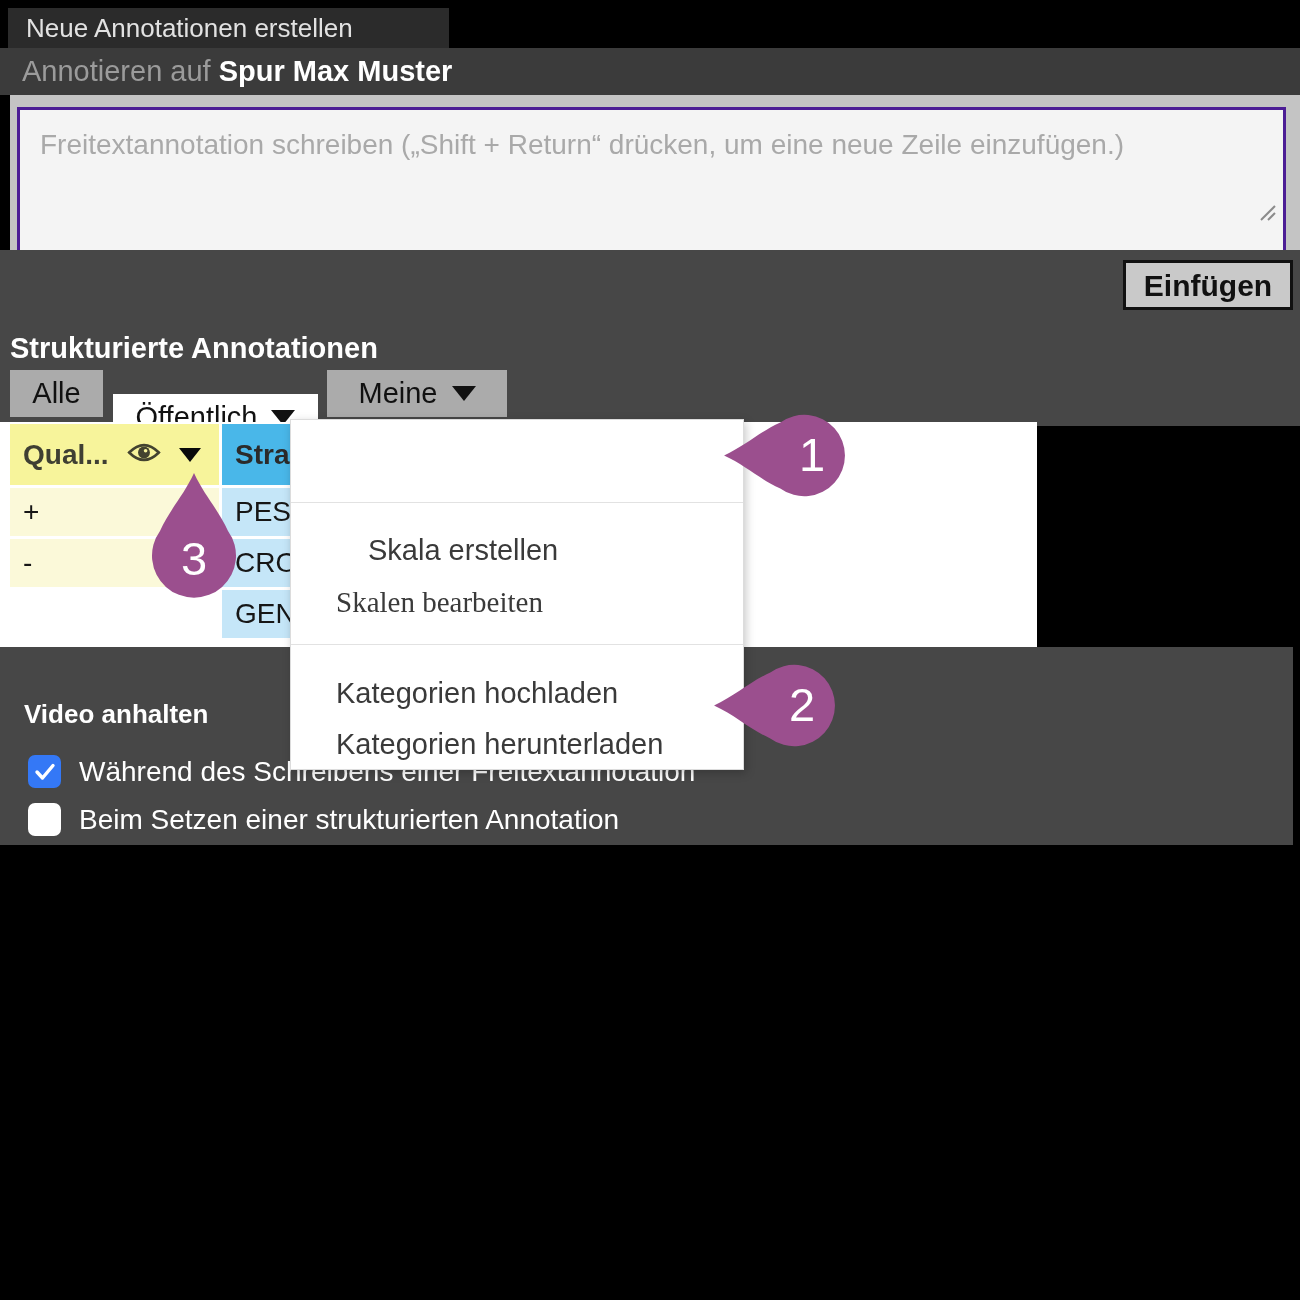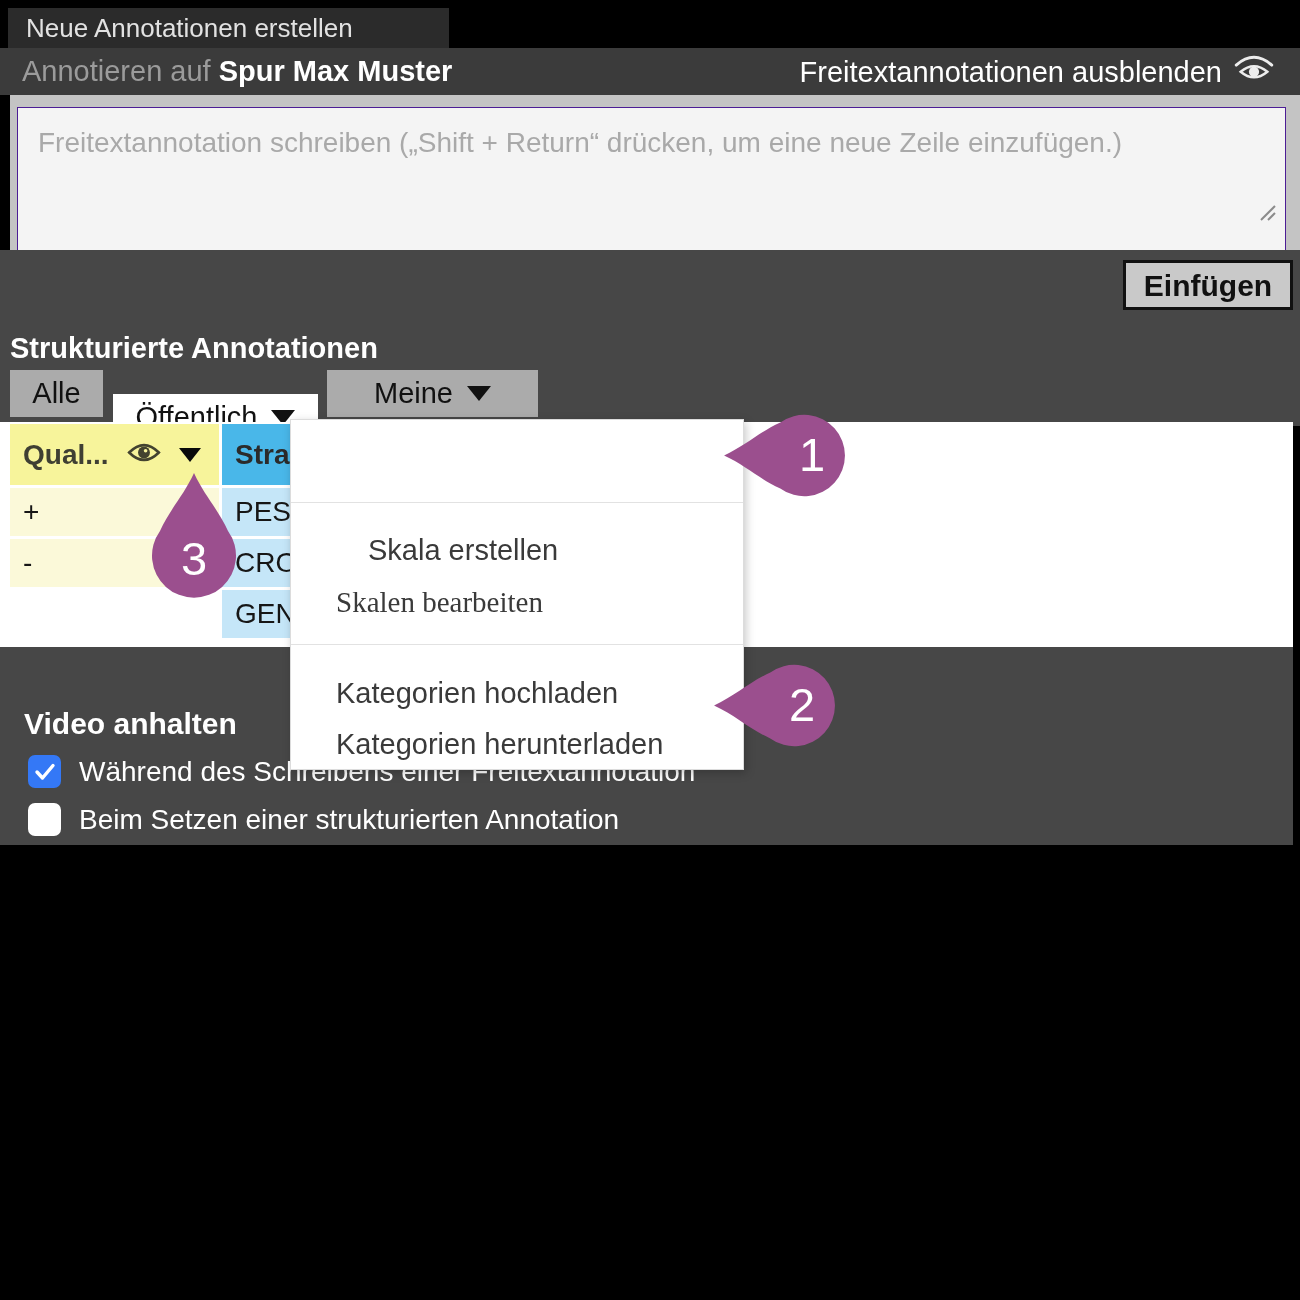--- a/index.html
+++ b/index.html
@@ -13,59 +13,59 @@
 
   
   #annotate-header{left:0;top:48px;width:1300px;height:47px;background:#3b3b3b;}
   #annotate-left{position:absolute;left:22px;top:7px;font-size:29px;color:#9b9b9b;}
   #annotate-left b{color:#fff;font-weight:bold;}
   #annotate-right{position:absolute;right:26px;top:7px;font-size:29px;color:#fff;display:flex;align-items:center;gap:12px;}
 
   
   #freetext-band{left:10px;top:95px;width:1290px;height:155px;background:#c4c4c4;}
   #freetext-input{position:absolute;left:7px;top:12px;width:1269px;height:151px;box-sizing:border-box;
-      background:#f4f4f4;border:1px solid #4c1d95;resize:none;outline:none;
+      background:#f4f4f4;border:3px solid #4c1d95;resize:none;outline:none;
       font-family:"Liberation Sans","DejaVu Sans",sans-serif;font-size:28px;color:#555;
       padding:16px 20px;line-height:38px;}
   #freetext-input::placeholder{color:#a9a9a9;opacity:1;}
   #resize-handle{position:absolute;left:1248px;top:108px;}
 
   
   #insert-section{left:0;top:250px;width:1300px;height:176px;background:#474747;}
   #insert-button{position:absolute;left:1123px;top:10px;width:170px;height:50px;background:#c9c9c9;
       border:3px solid #111;box-sizing:border-box;font-size:30px;font-weight:bold;color:#111;
       text-align:center;line-height:44px;font-family:inherit;}
   #structured-heading{position:absolute;left:10px;top:82px;font-size:29px;font-weight:bold;color:#fff;}
   .ftab{position:absolute;top:120px;height:47px;box-sizing:border-box;font-size:29px;color:#111;
         display:flex;align-items:center;justify-content:center;gap:14px;}
   .ftab.gray{background:#ababab;text-align:right;}
   .ftab.active{background:#fff;}
   #tab-alle{left:10px;width:93px;}
   #tab-oeffentlich{left:113px;width:205px;margin-top:24px;}
-  #tab-meine{left:327px;width:211px;}
+  #tab-meine{left:327px;width:180px;}
   .tri-down{width:0;height:0;border-left:12px solid transparent;border-right:12px solid transparent;border-top:15px solid #111;}
 
   
-  #table-section{left:0;top:422px;width:1293px;height:225px;background:#fff;}
+  #table-section{left:0;top:422px;width:1037px;height:225px;background:#fff;}
   .col{position:absolute;top:2px;}
   #col-qual{left:10px;width:209px;}
   #col-stra{left:222px;width:220px;}
   .col-header{height:61px;display:flex;align-items:center;box-sizing:border-box;padding-left:13px;
       font-size:28px;font-weight:bold;color:#3f3f33;margin-bottom:3px;}
   #col-qual .col-header{background:#f7f49b;gap:18px;}
   #col-stra .col-header{background:#49b7e9;color:#2b2b2b;}
   .col-cell{height:48px;margin-bottom:3px;display:flex;align-items:center;box-sizing:border-box;
       padding-left:13px;font-size:28px;color:#161616;}
   #col-qual .col-cell{background:#fbf9d9;}
   #col-stra .col-cell{background:#c5e6f8;}
   .tri-small{width:0;height:0;border-left:11px solid transparent;border-right:11px solid transparent;border-top:14px solid #0a0a0a;}
 
   
   #pause-section{left:0;top:647px;width:1293px;height:198px;background:#474747;}
-  #pause-heading{position:absolute;left:24px;top:52px;font-size:30px;font-weight:bold;color:#fff;margin-top:8px;}
+  #pause-heading{position:absolute;left:24px;top:52px;font-size:26px;font-weight:bold;color:#fff;}
   .cb-row{position:absolute;left:28px;display:flex;align-items:center;gap:18px;}
   #cb-row-1{top:108px;}
   #cb-row-2{top:156px;}
   .cb-box{width:33px;height:33px;border-radius:7px;box-sizing:border-box;flex:0 0 auto;
       display:flex;align-items:center;justify-content:center;}
   .cb-box.checked{background:#3478f6;}
   .cb-box.unchecked{background:#fff;}
   .cb-label{font-size:28px;color:#fff;white-space:nowrap;}
 
   
@@ -88,30 +88,20 @@
 </style>
 </head>
 <body>
 
 <div class="abs" id="top-tab">Neue Annotationen erstellen</div>
 
 <div class="abs" id="annotate-header">
   <div id="annotate-left">
     <span>Annotieren auf </span>
     <b>Spur Max Muster</b>
-  </div>
-  <div id="annotate-right">
-    <span>Freitextannotationen ausblenden</span>
-    <span>
-      <svg width="40" height="28" viewBox="0 0 36 25">
-        <path d="M2 9 Q18 -5 34 9" stroke="#ededed" stroke-width="2.6" fill="none" stroke-linecap="round"></path>
-        <path d="M6 15 Q18 5 30 15 Q18 25 6 15 Z" stroke="#ededed" stroke-width="2.2" fill="none"></path>
-        <circle cx="18" cy="15" r="4.6" fill="#ededed"></circle>
-      </svg>
-    </span>
   </div>
 </div>
 
 <div class="abs" id="freetext-band">
   <textarea id="freetext-input" placeholder="Freitextannotation schreiben („Shift + Return“ drücken, um eine neue Zeile einzufügen.)" style=""></textarea>
   <span class="abs" id="resize-handle">
     <svg width="20" height="20" viewBox="0 0 20 20">
       <line x1="3" y1="17" x2="17" y2="3" stroke="#8b8b8b" stroke-width="2"></line>
       <line x1="10" y1="17" x2="17" y2="10" stroke="#8b8b8b" stroke-width="2"></line>
     </svg>

